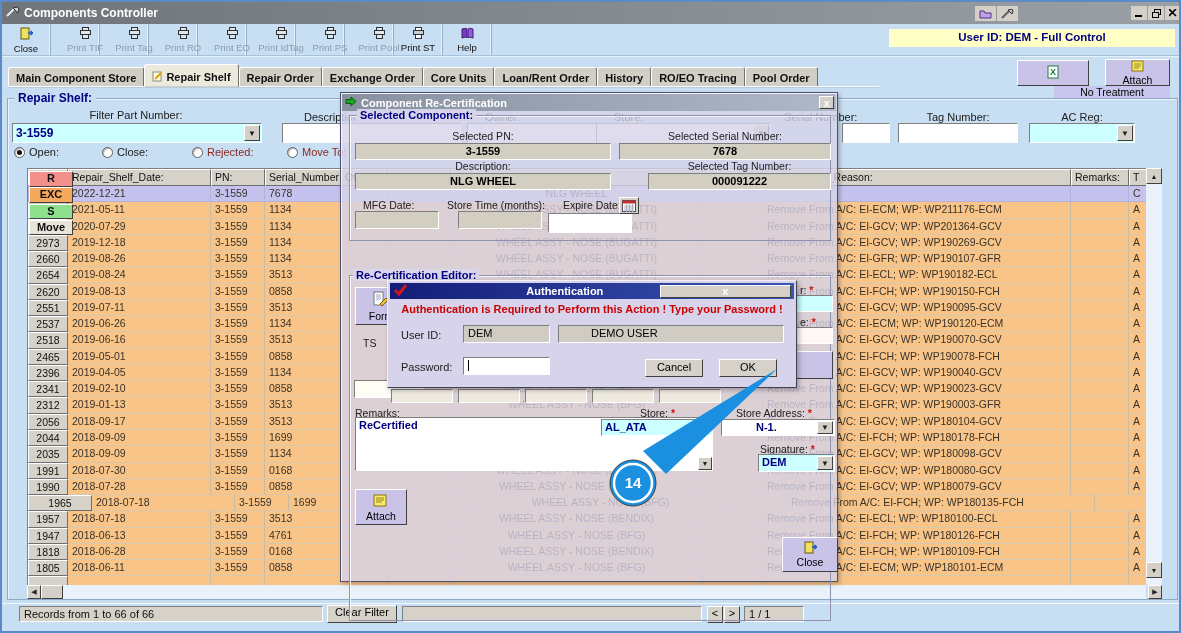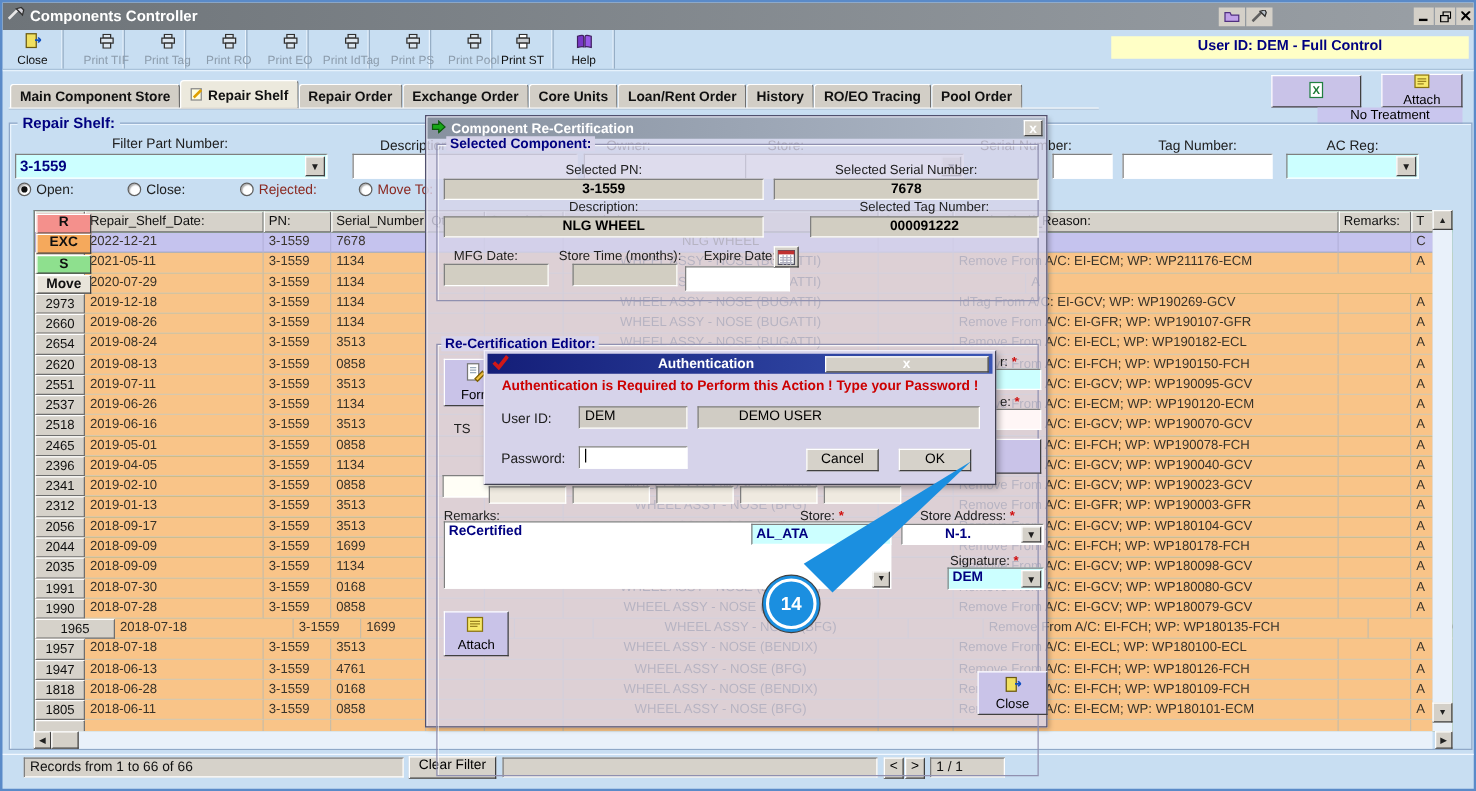--- a/index.html
+++ b/index.html
@@ -377,33 +377,34 @@
       </div>
       <div class="grow">
         <div class="gc rowhdr" style="width: 40px;"></div>
         <div class="gc" style="width: 143px;">2020-07-29</div>
         <div class="gc" style="width: 54px;">3-1559</div>
         <div class="gc" style="width: 76px;">1134</div>
         <div class="gc" style="width: 47px;"></div>
         <div class="gc" style="width: 63px;"></div>
         <div class="gc center" style="width: 252px;">WHEEL ASSY - NOSE (BUGATTI)</div>
         <div class="gc" style="width: 60px;"></div>
+        <div class="gc" style="width: 308px;">Remove From A/C: EI-GCV; WP: WP201364-GCV</div>
         <div class="gc" style="width: 58px;"></div>
         <div class="gc" style="width: 18px;">A</div>
       </div>
       <div class="grow">
         <div class="gc rowhdr" style="width: 40px;">2973</div>
         <div class="gc" style="width: 143px;">2019-12-18</div>
         <div class="gc" style="width: 54px;">3-1559</div>
         <div class="gc" style="width: 76px;">1134</div>
         <div class="gc" style="width: 47px;"></div>
         <div class="gc" style="width: 63px;"></div>
         <div class="gc center" style="width: 252px;">WHEEL ASSY - NOSE (BUGATTI)</div>
         <div class="gc" style="width: 60px;"></div>
-        <div class="gc" style="width: 308px;">IdTag From A/C: EI-GCV; WP: WP190269-GCV</div>
+        <div class="gc" style="width: 308px;">Remove From A/C: EI-GCV; WP: WP190269-GCV</div>
         <div class="gc" style="width: 58px;"></div>
         <div class="gc" style="width: 18px;">A</div>
       </div>
       <div class="grow">
         <div class="gc rowhdr" style="width: 40px;">2660</div>
         <div class="gc" style="width: 143px;">2019-08-26</div>
         <div class="gc" style="width: 54px;">3-1559</div>
         <div class="gc" style="width: 76px;">1134</div>
         <div class="gc" style="width: 47px;"></div>
         <div class="gc" style="width: 63px;"></div>

